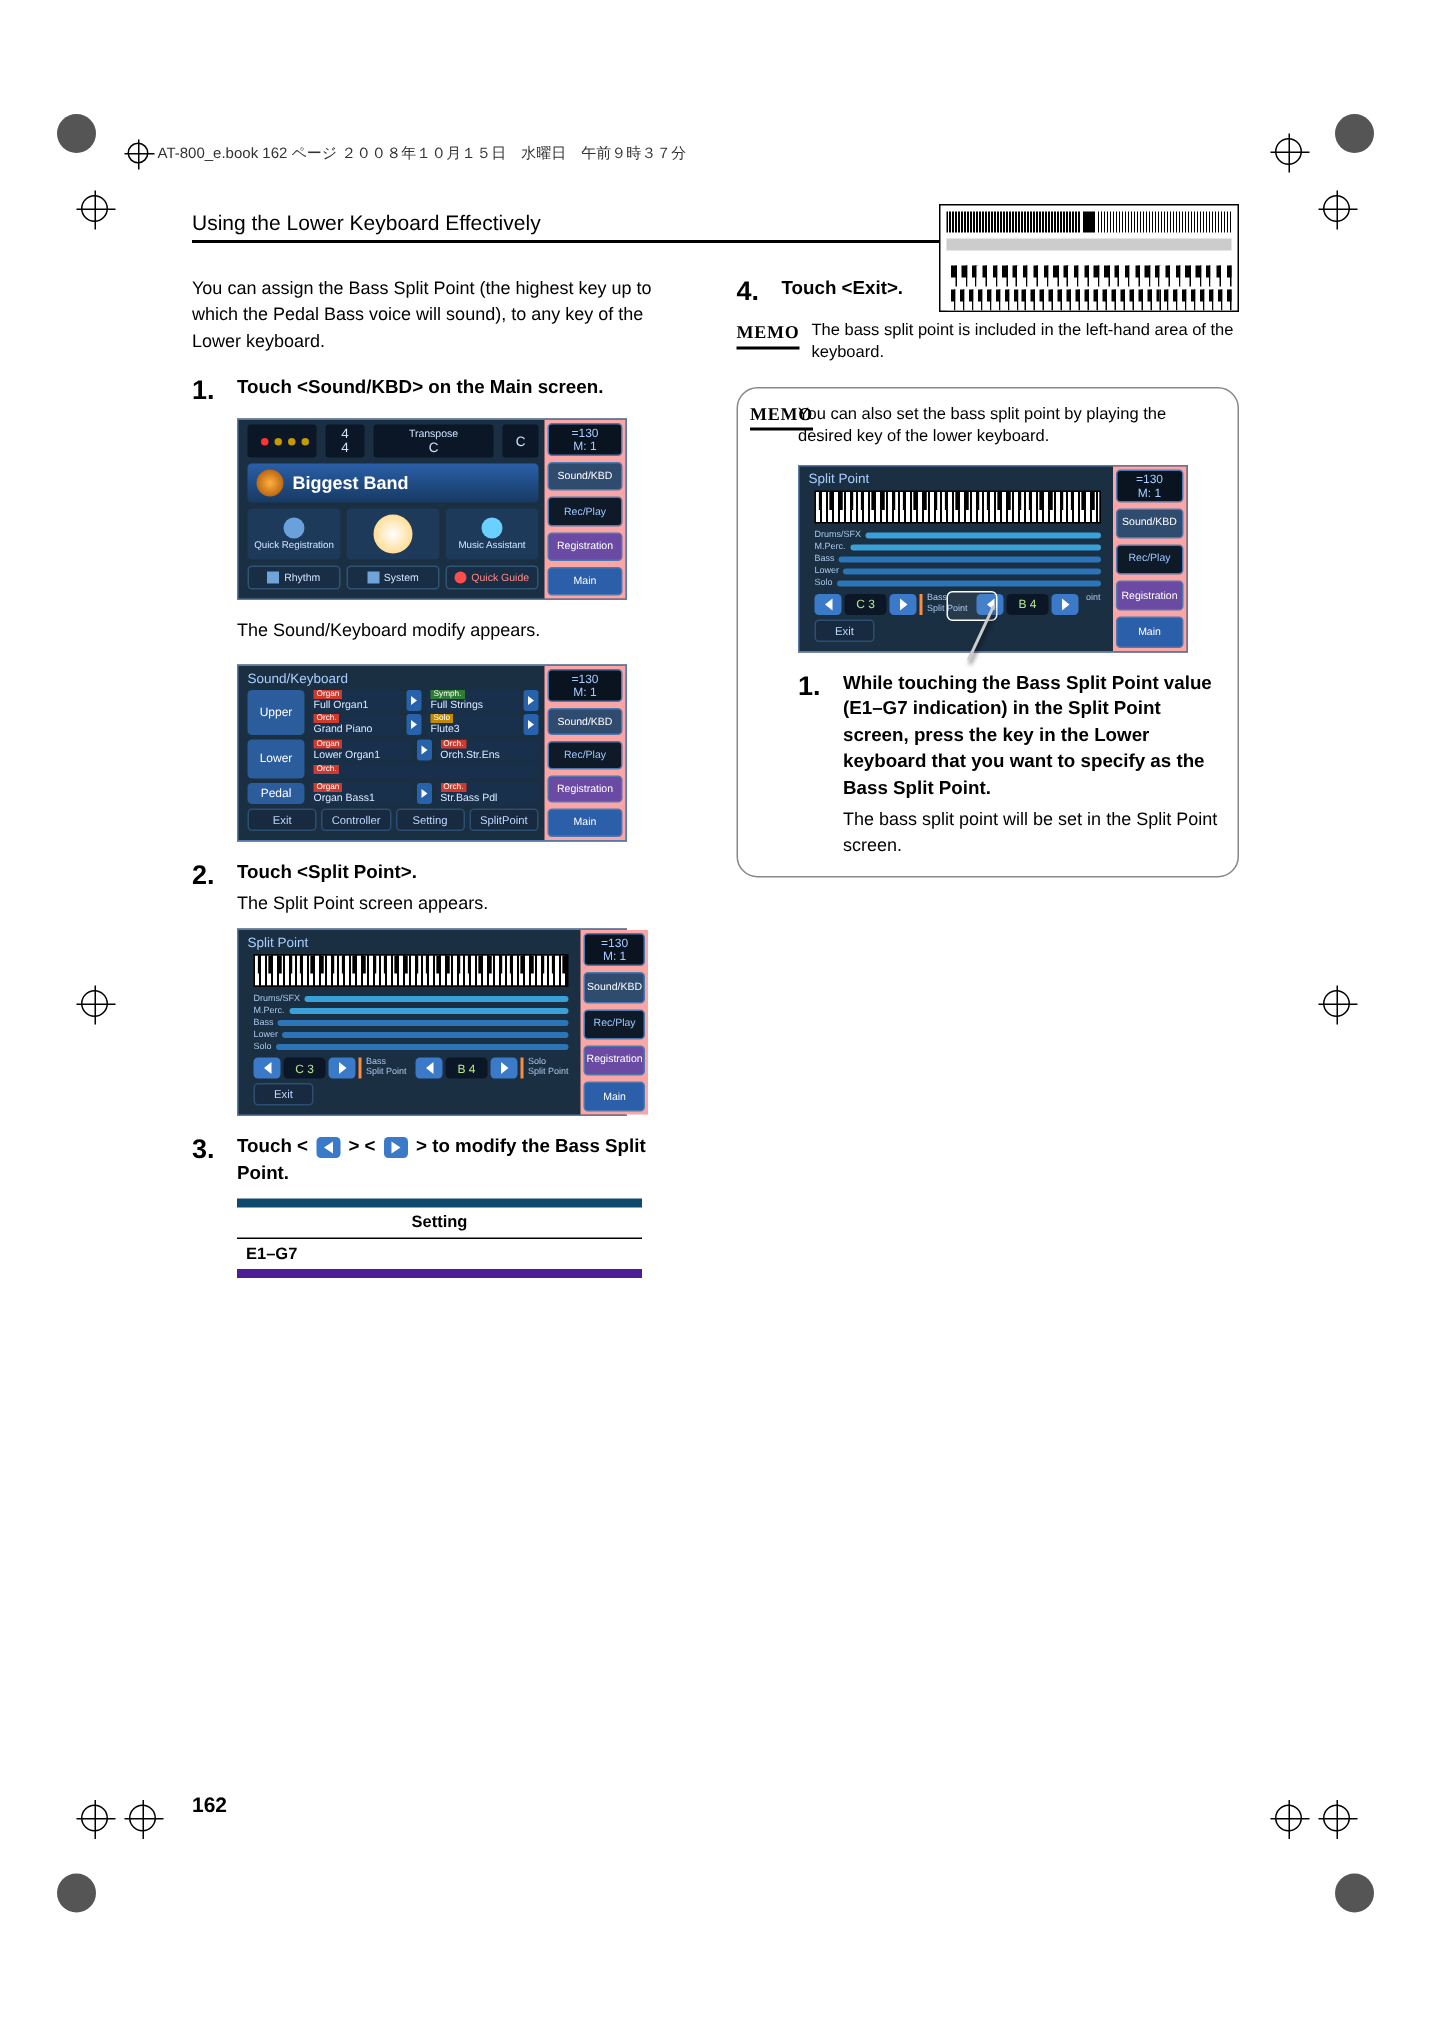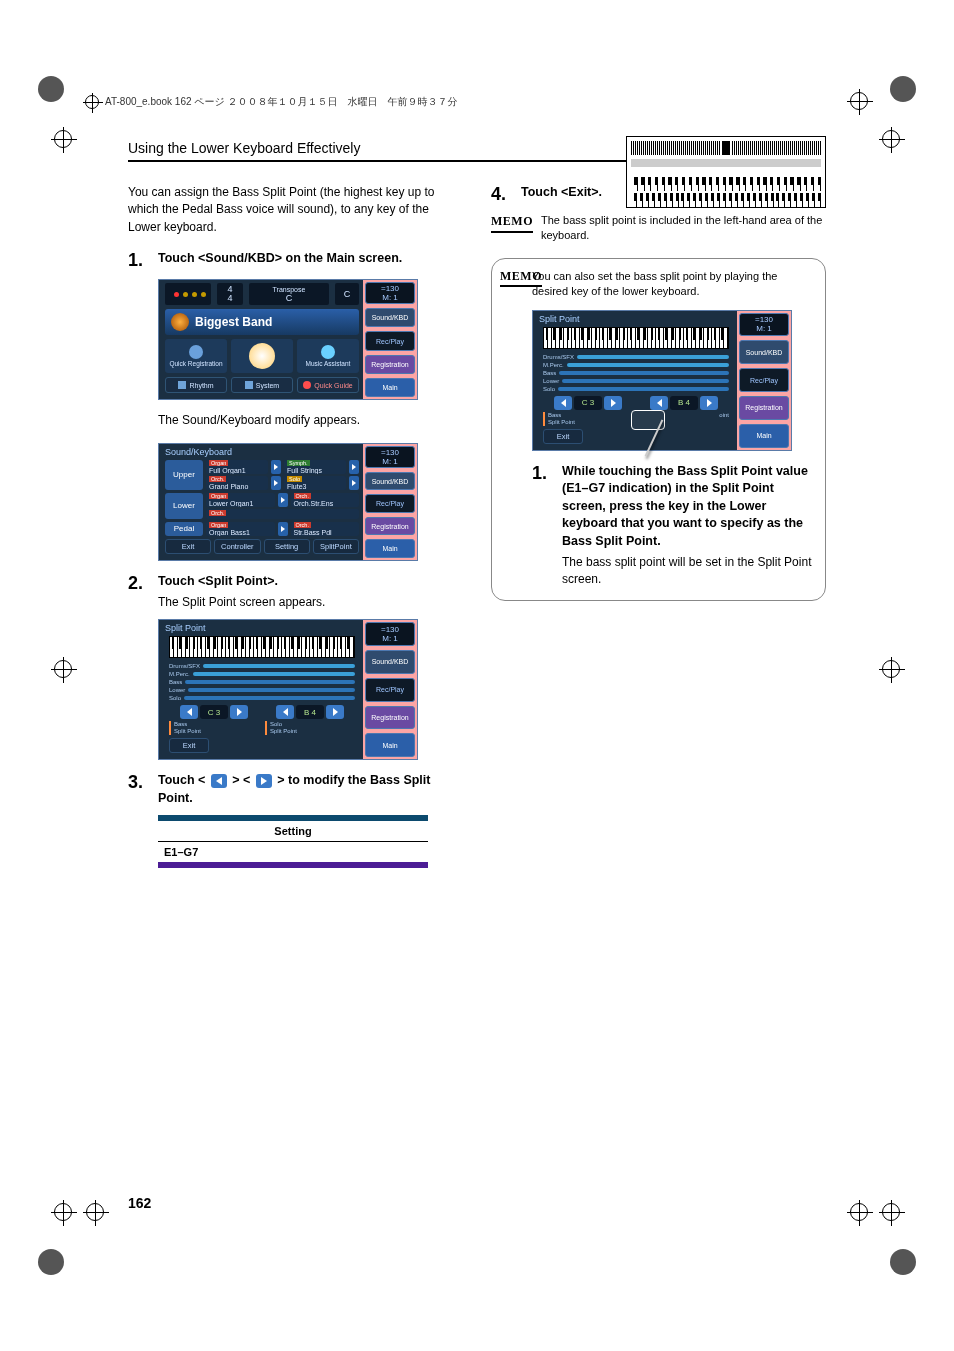--- a/index.html
+++ b/index.html
@@ -193,21 +193,21 @@
     content:""; position:absolute; inset:0;
     background:
       linear-gradient(90deg, transparent 0 2px, #000 2px 4px, transparent 4px) repeat-x;
     background-size:7px 12px;
     height:12px;
   }
   .sp-lanes{ font-size:6px; color:#a8c8ec; margin:0 4px 3px;}
   .sp-lane{ display:flex; align-items:center; gap:3px; height:8px;}
   .sp-lane .bar{ flex:1; height:4px; border-radius:2px;}
   .sp-ctrl{ display:flex; gap:6px; margin:2px 4px 3px; }
-  .sp-grp{ flex:1; display:flex; flex-direction:column; gap:2px; }
+  .sp-grp{ flex:1; display:flex; flex-direction:row; gap:2px; }
   .sp-btns{ display:flex; gap:2px; justify-content:center;}
   .sp-btn{ width:18px;height:14px;border-radius:3px;display:flex;align-items:center;justify-content:center;font-size:7px;}
   .sp-btn.arrow{ background:#3a7ac8; position:relative;}
   .sp-btn.arrow.left::after{content:"";border-top:4px solid transparent;border-bottom:4px solid transparent;border-right:5px solid #fff;}
   .sp-btn.arrow.right::after{content:"";border-top:4px solid transparent;border-bottom:4px solid transparent;border-left:5px solid #fff;}
   .sp-btn.val{ background:#0b1726; width:28px; color:#b4e48e; font-size:8px;}
   .sp-cap{ font-size:6px; color:#a8c8ec; border-left:2px solid #ff8b3d; padding-left:3px; line-height:7px;}
   .sp-touch{ position:absolute; width:34px; height:20px; border:1px solid #fff; border-radius:4px; background:rgba(255,255,255,0.06);}
   .sp-stylus{ position:absolute; width:2px; height:40px; background:#ccc; transform:rotate(25deg); box-shadow:2px 2px 3px rgba(0,0,0,.5);}
 

